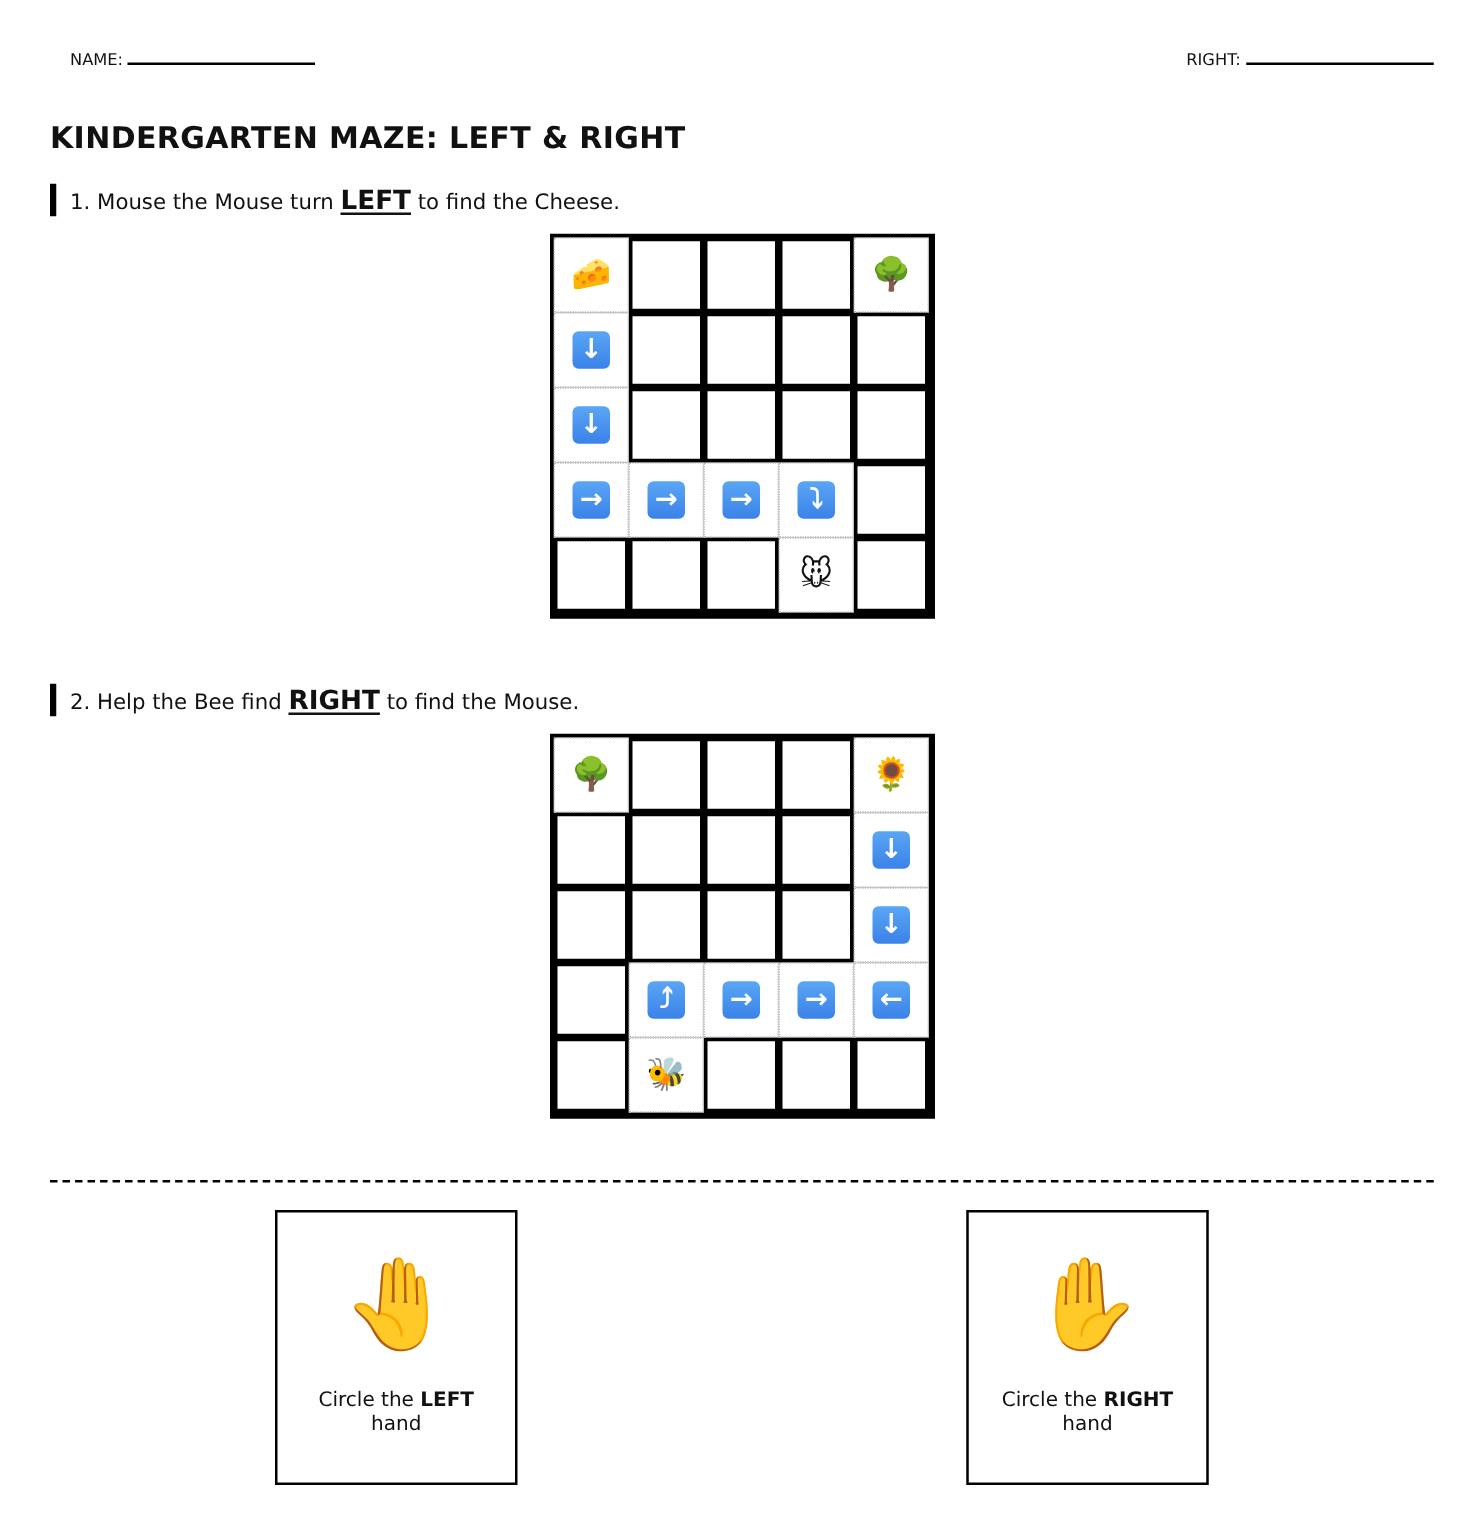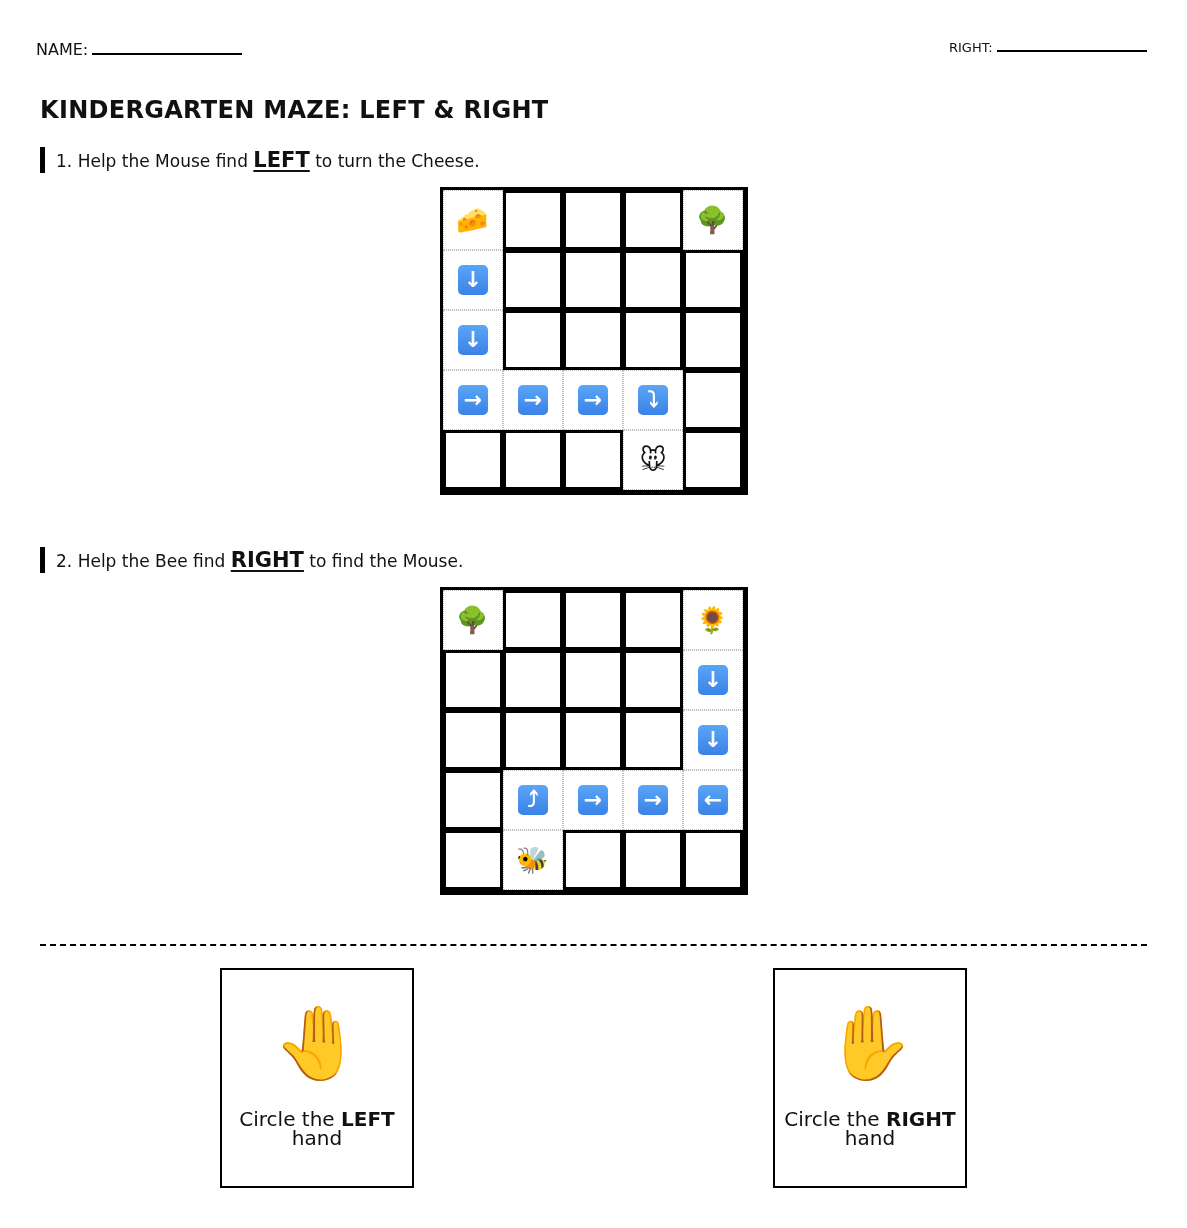--- a/index.html
+++ b/index.html
@@ -1,50 +1,50 @@
 <!DOCTYPE html>
 <html><head>
 <meta charset="utf-8">
 <style>
   html, body { margin: 0; padding: 0; background: #ffffff; }
   body { width: 1187px; height: 1228px; position: relative; font-family: "DejaVu Sans", sans-serif; color: #111; }
-  .name-line { position: absolute; left: 36px; top: 40px; font-size: 16px; }
+  .name-line { position: absolute; left: 56px; top: 40px; font-size: 13px; }
   .date-line { position: absolute; left: 949px; top: 40px; font-size: 13px; }
   .blank { display: inline-block; border-bottom: 2px solid #000; vertical-align: baseline; margin-left: 4px; height: 10px; }
   .title { position: absolute; left: 40px; top: 96px; font-size: 24px; font-weight: bold; letter-spacing: 0.3px; margin: 0; }
   .question { position: absolute; left: 40px; font-size: 17px; border-left: 5px solid #000; padding-left: 11px; height: 26px; line-height: 26px; }
   .question .kw { font-size: 21px; font-weight: bold; text-decoration: underline; text-decoration-thickness: 2px; text-underline-offset: 3px; }
   .maze { position: absolute; left: 440px; width: 308px; height: 308px; background: #000; }
   .cell { position: absolute; width: 54px; height: 54px; background: #fff; display: flex; align-items: center; justify-content: center; box-sizing: border-box; }
   .cell.path { width: 60px; height: 60px; border: 1px dotted #bbb; }
   .glyph { font-size: 26px; line-height: 1; }
   .arrow { width: 30px; height: 30px; border-radius: 5px; background: linear-gradient(#5aa6f5, #3a82e8); color: #fff; font-size: 22px; font-weight: bold; display: flex; align-items: center; justify-content: center; line-height: 1; }
   .divider { position: absolute; left: 40px; top: 944px; width: 1107px; border-top: 2px dashed #000; }
   .hand-box { position: absolute; top: 968px; width: 190px; height: 216px; border: 2px solid #000; text-align: center; }
   .hand-box .hand { font-size: 72px; margin-top: 32px; line-height: 1.15; height: 90px; }
   .hand-box .hand.mirror { transform: scaleX(-1); }
-  .hand-box .caption { font-size: 20px; line-height: 19px; margin-top: 18px; }
+  .hand-box .caption { font-size: 16px; line-height: 19px; margin-top: 18px; }
 </style>
 </head>
 <body>
 
 <div class="name-line">
   <span>NAME:</span><span class="blank" style="width:150px"></span>
 </div>
 <div class="date-line">
   <span>RIGHT:</span><span class="blank" style="width:150px"></span>
 </div>
 
 <h1 class="title">KINDERGARTEN MAZE: LEFT &amp; RIGHT</h1>
 
 <div class="question" style="top:147px">
   <span>1.</span>
-  <span>Help the Mouse find</span>
+  <span>Mouse the Mouse turn</span>
   <span class="kw">LEFT</span>
-  <span>to turn the Cheese.</span>
+  <span>to find the Cheese.</span>
 </div>
 
 <div class="maze" id="maze-0" style="top:187px">
     <div class="cell path" style="left: 3px; top: 3px;">
       <span class="glyph">🧀</span>
     </div>
     <div class="cell" style="left: 66px; top: 6px;"></div>
     <div class="cell" style="left: 126px; top: 6px;"></div>
     <div class="cell" style="left: 186px; top: 6px;"></div>
     <div class="cell path" style="left: 243px; top: 3px;">

